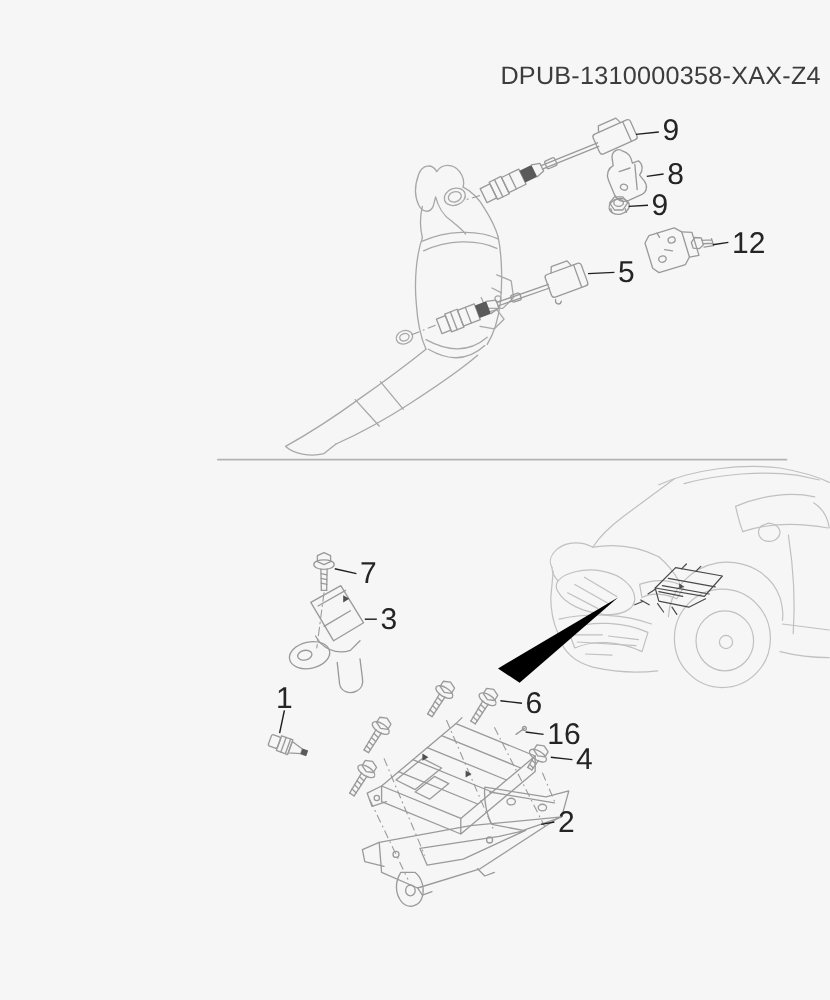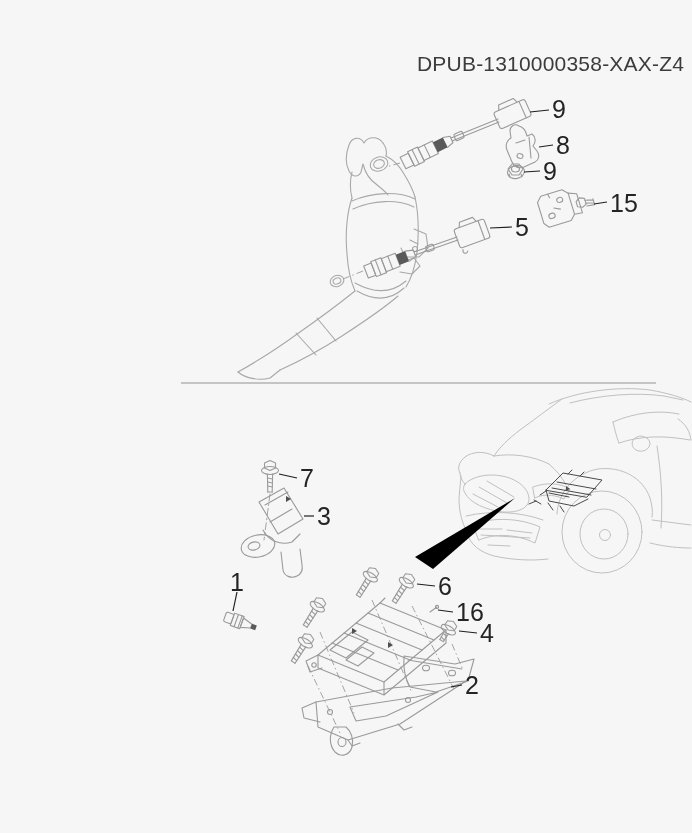--- a/index.html
+++ b/index.html
@@ -306,21 +306,21 @@
       <path d="M459,631 L477,633"></path>
       <path d="M451,687 L462,685"></path>
     </g>
   </svg>
 
   <div class="doc-code">DPUB-1310000358-XAX-Z4</div>
 
   <div class="callout" style="left:552px;top:96px">9</div>
   <div class="callout" style="left:556px;top:132px">8</div>
   <div class="callout" style="left:543px;top:158px">9</div>
-  <div class="callout" style="left:610px;top:190px">15</div>
+  <div class="callout" style="left:610px;top:190px">12</div>
   <div class="callout" style="left:515px;top:214px">5</div>
   <div class="callout" style="left:300px;top:465px">7</div>
   <div class="callout" style="left:317px;top:503px">3</div>
   <div class="callout" style="left:230px;top:569px">1</div>
   <div class="callout" style="left:438px;top:573px">6</div>
   <div class="callout" style="left:456px;top:599px">16</div>
   <div class="callout" style="left:480px;top:620px">4</div>
   <div class="callout" style="left:465px;top:672px">2</div>
 
 </div>

